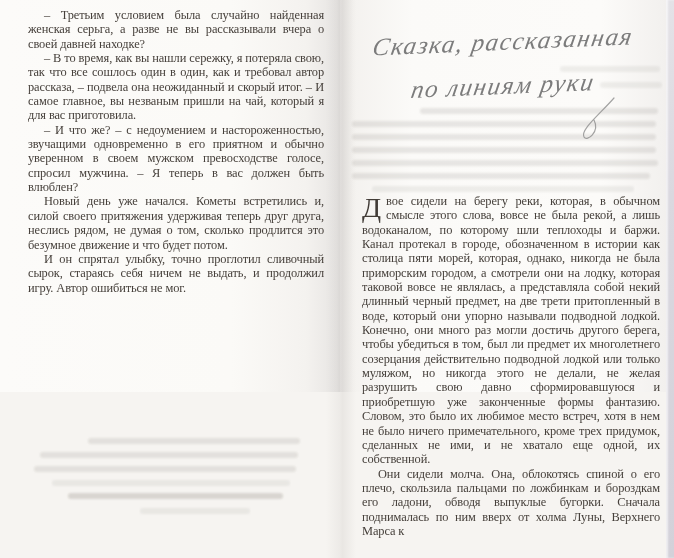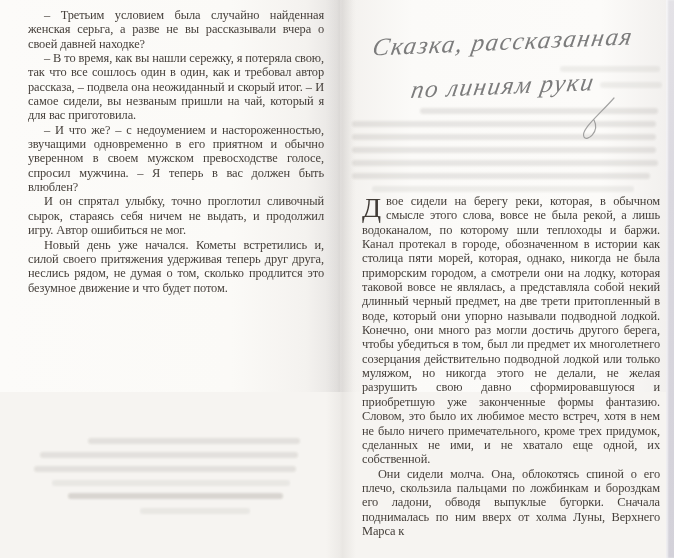--- a/index.html
+++ b/index.html
@@ -63,24 +63,24 @@
   .ghost.faint  { background:rgba(122,116,106,0.10); }
 </style>
 </head>
 <body>
 
 <div class="shot">
 
   <div class="page page-left">
     <div class="text-block text-left">
       <p>– Третьим условием была случайно найденная женская серьга, а разве не вы рассказывали вчера о своей давней находке?</p>
-      <p>– В то время, как вы нашли сережку, я потеряла свою, так что все сошлось один в один, как и требовал автор рассказа, – подвела она неожиданный и скорый итог. – И самое сидели, вы незваным пришли на чай, который я для вас приготовила.</p>
+      <p>– В то время, как вы нашли сережку, я потеряла свою, так что все сошлось один в один, как и требовал автор рассказа, – подвела она неожиданный и скорый итог. – И самое главное, вы незваным пришли на чай, который я для вас приготовила.</p>
       <p>– И что же? – с недоумением и настороженностью, звучащими одновременно в его приятном и обычно уверенном в своем мужском превосходстве голосе, спросил мужчина. – Я теперь в вас должен быть влюблен?</p>
+      <p>Новый день уже начался. Кометы встретились и, силой своего притяжения удерживая теперь друг друга, неслись рядом, не думая о том, сколько продлится это безумное движение и что будет потом.</p>
       <p>И он спрятал улыбку, точно проглотил сливочный сырок, стараясь себя ничем не выдать, и продолжил игру. Автор ошибиться не мог.</p>
-      <p>Новый день уже начался. Кометы встретились и, силой своего притяжения удерживая теперь друг друга, неслись рядом, не думая о том, сколько продлится это безумное движение и что будет потом.</p>
     </div>
   </div>
 
   <div class="page page-right"></div>
 
   <div class="ghost" style="left:88px;  top:438px; width:212px;"></div>
   <div class="ghost" style="left:40px;  top:452px; width:258px;"></div>
   <div class="ghost" style="left:34px;  top:466px; width:262px;"></div>
   <div class="ghost faint" style="left:52px;  top:480px; width:238px;"></div>
   <div class="ghost strong" style="left:68px;  top:493px; width:215px;"></div>

